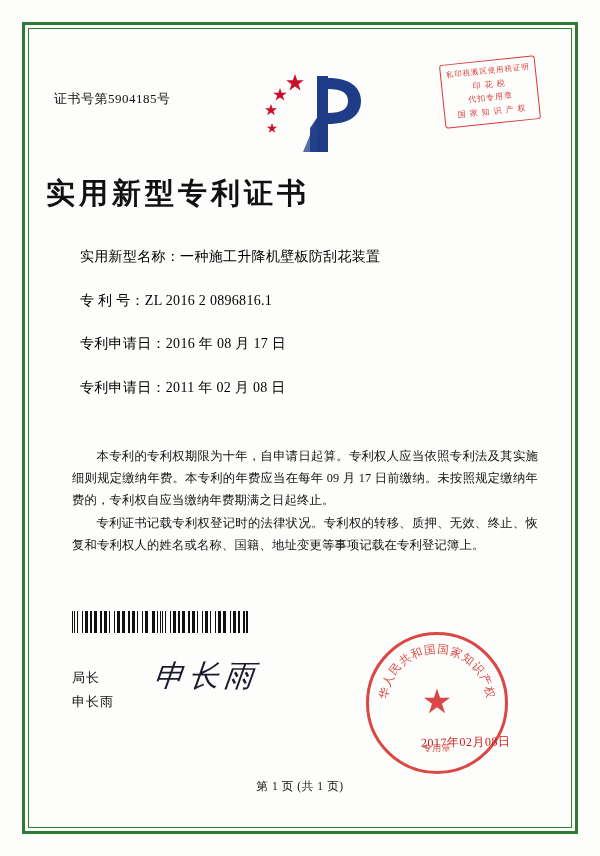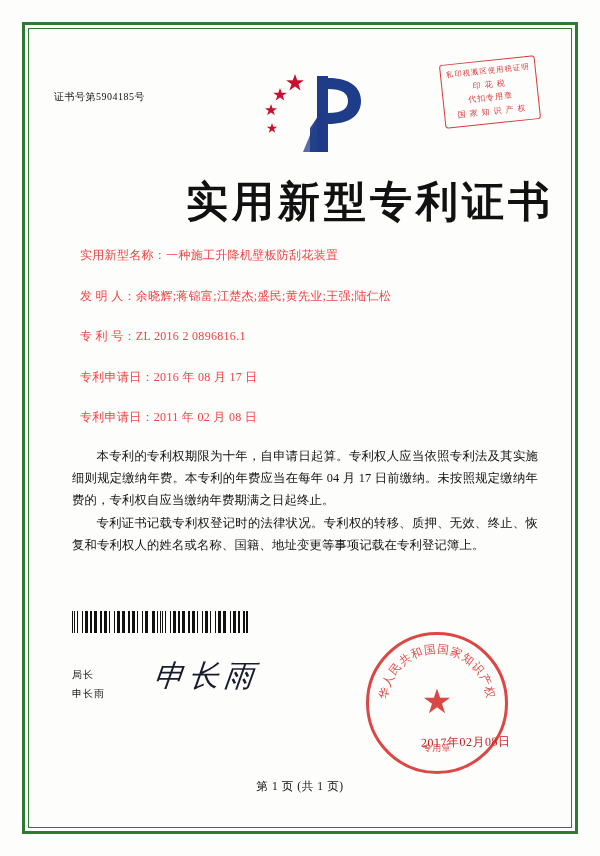--- a/index.html
+++ b/index.html
@@ -49,21 +49,21 @@
     top: 46px;
     right: 46px;
     bottom: 46px;
   }
 
   
   .cert-no {
     position: absolute;
     left: 8px;
     top: 44px;
-    font-size: 10px;
+    font-size: 13px;
     letter-spacing: 0.5px;
     color: #111;
   }
 
   
   .top-seal {
     position: absolute;
     right: 16px;
     top: 14px;
     width: 94px;
@@ -97,40 +97,40 @@
     width: 150px;
     height: 96px;
   }
 
   
   .title {
     position: absolute;
     left: 0;
     right: 0;
     top: 128px;
-    text-align: right;
-    font-size: 42px;
+    text-align: left;
+    font-size: 29px;
     font-weight: bold;
     letter-spacing: 4px;
     color: #111;
     font-family: Liberation Sans, sans-serif;
   }
 
   
   .fields {
     position: absolute;
     left: 34px;
     right: 10px;
     top: 200px;
   }
   .field-row {
-    font-size: 12px;
+    font-size: 14px;
     line-height: 1.5;
     margin-bottom: 22.5px;
-    color: #ef4444;
+    color: #000000;
     white-space: nowrap;
     letter-spacing: 0.3px;
   }
   .field-label {
     display: inline;
   }
   .field-value {
     display: inline;
   }
 
@@ -164,21 +164,21 @@
     top: 0;
     bottom: 0;
     background: #111;
   }
 
   
   .sig-block {
     position: absolute;
     left: 26px;
     top: 620px;
-    font-size: 10px;
+    font-size: 13px;
     line-height: 1.85;
     color: #111;
     letter-spacing: 1px;
   }
   .sig-hand {
     position: absolute;
     left: 108px;
     top: 610px;
     font-size: 30px;
     font-family: "Liberation Serif", "DejaVu Serif", serif;
@@ -290,35 +290,32 @@
       </svg>
     </div>
 
     <div class="title">实用新型专利证书</div>
 
     <div class="fields">
       <div class="field-row">
         <span class="field-label">实用新型名称：</span><span class="field-value">一种施工升降机壁板防刮花装置</span>
       </div>
       <div class="field-row">
-        <span class="field-label">发  明  人：</span><span class="field-value">余晓辉;蒋锦富;江楚杰;盛民;黄先业;王强;陆仁松</span>
-      </div>
-      <div class="field-row">
         <span class="field-label">专  利  号：</span><span class="field-value">ZL 2016 2 0896816.1</span>
       </div>
       <div class="field-row">
         <span class="field-label">专利申请日：</span><span class="field-value">2016 年 08 月 17 日</span>
       </div>
       <div class="field-row">
         <span class="field-label">专利申请日：</span><span class="field-value">2011 年 02 月 08 日</span>
       </div>
     </div>
 
     <div class="paragraphs">
-      <p>本专利的专利权期限为十年，自申请日起算。专利权人应当依照专利法及其实施细则规定缴纳年费。本专利的年费应当在每年 04 月 17 日前缴纳。未按照规定缴纳年费的，专利权自应当缴纳年费期满之日起终止。</p>
+      <p>本专利的专利权期限为十年，自申请日起算。专利权人应当依照专利法及其实施细则规定缴纳年费。本专利的年费应当在每年 09 月 17 日前缴纳。未按照规定缴纳年费的，专利权自应当缴纳年费期满之日起终止。</p>
       <p>专利证书记载专利权登记时的法律状况。专利权的转移、质押、无效、终止、恢复和专利权人的姓名或名称、国籍、地址变更等事项记载在专利登记簿上。</p>
     </div>
 
     <div class="barcode">
         <div class="bar" style="left: 0px; width: 1.49434px;"></div>
         <div class="bar" style="left: 1.66038px; width: 1.49434px;"></div>
         <div class="bar" style="left: 4.98113px; width: 1.49434px;"></div>
         <div class="bar" style="left: 9.96226px; width: 1.49434px;"></div>
         <div class="bar" style="left: 13.283px; width: 1.49434px;"></div>
         <div class="bar" style="left: 14.9434px; width: 1.49434px;"></div>

